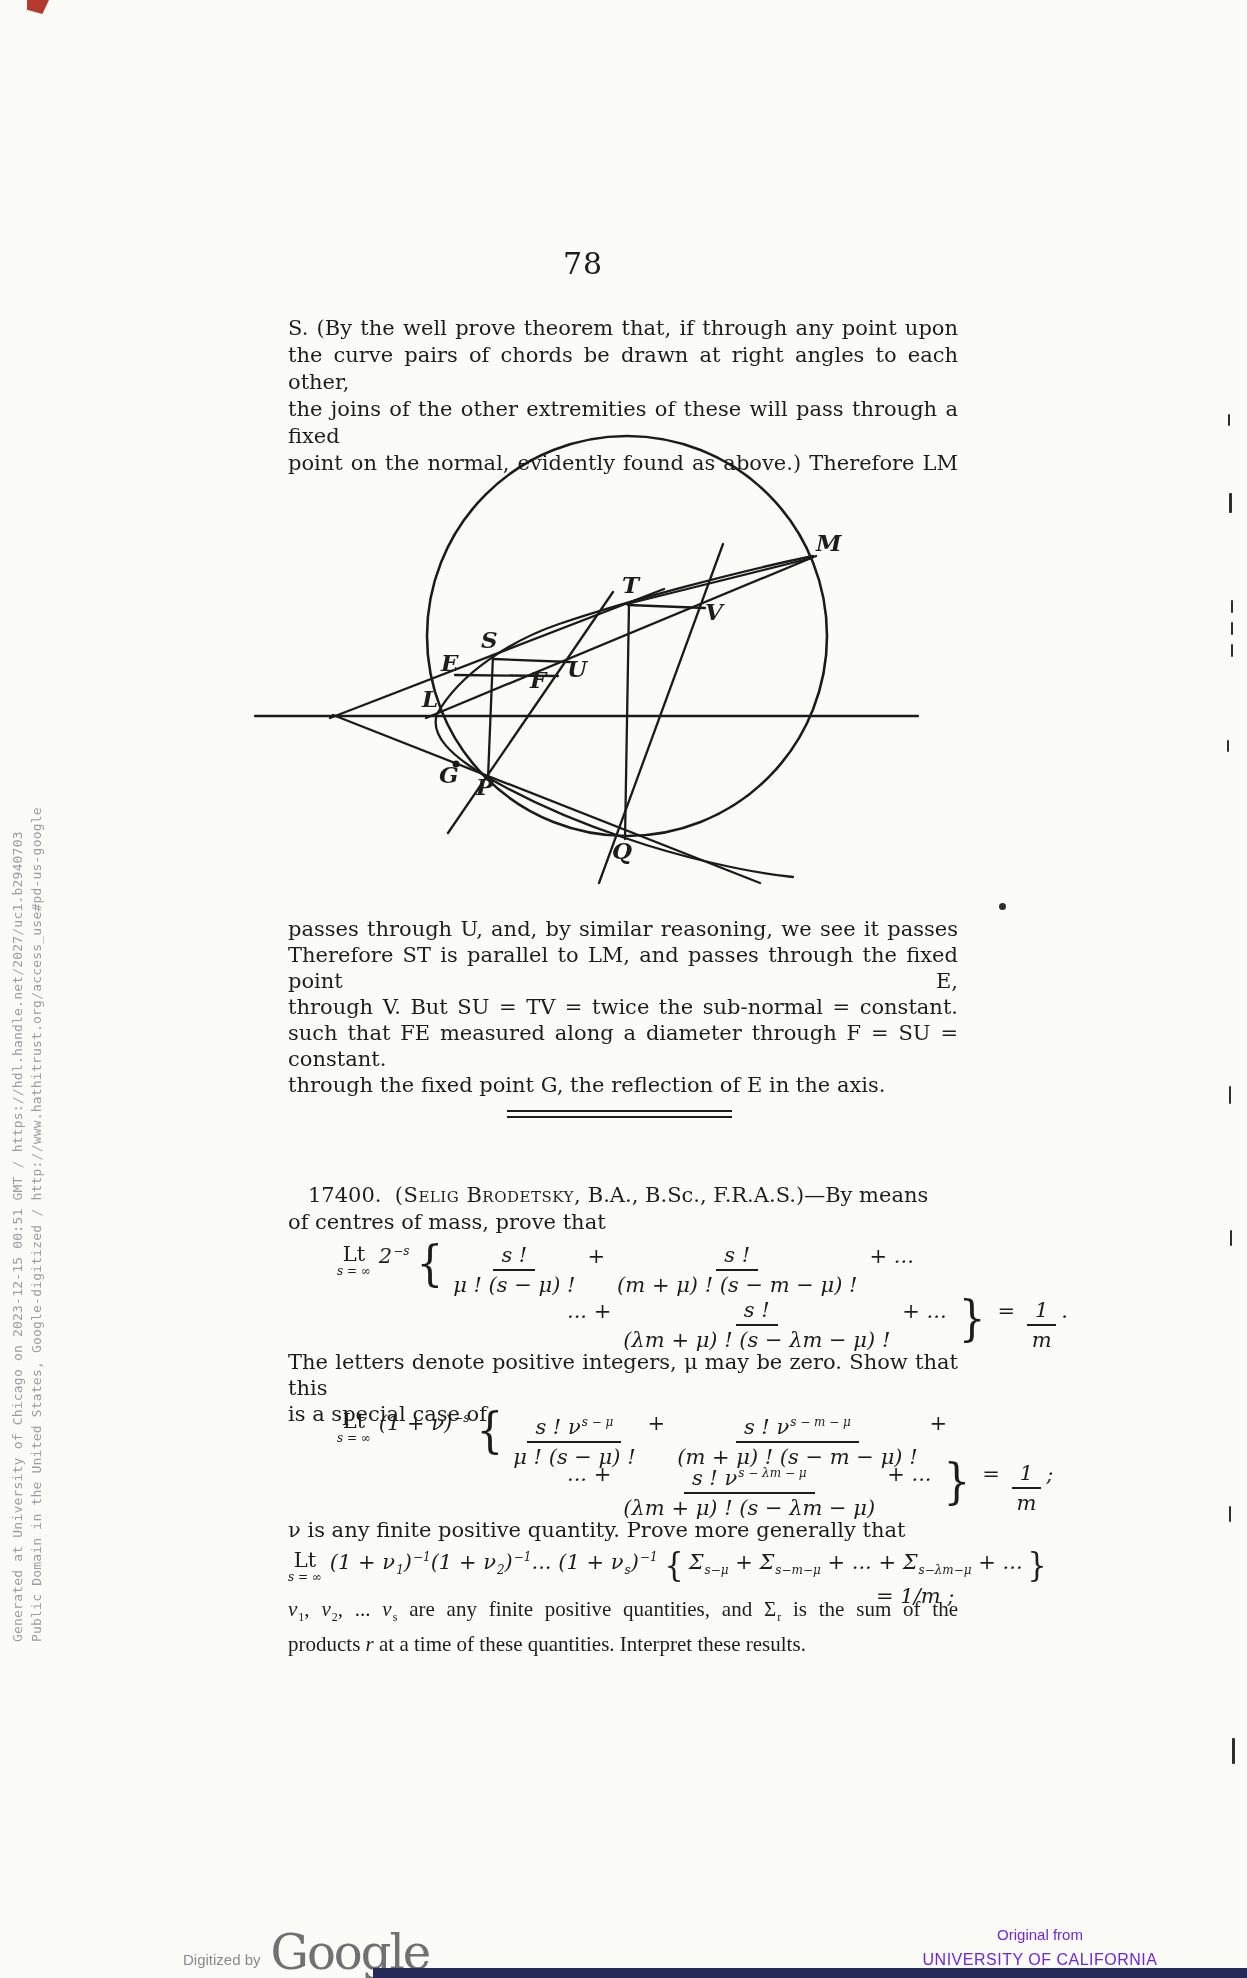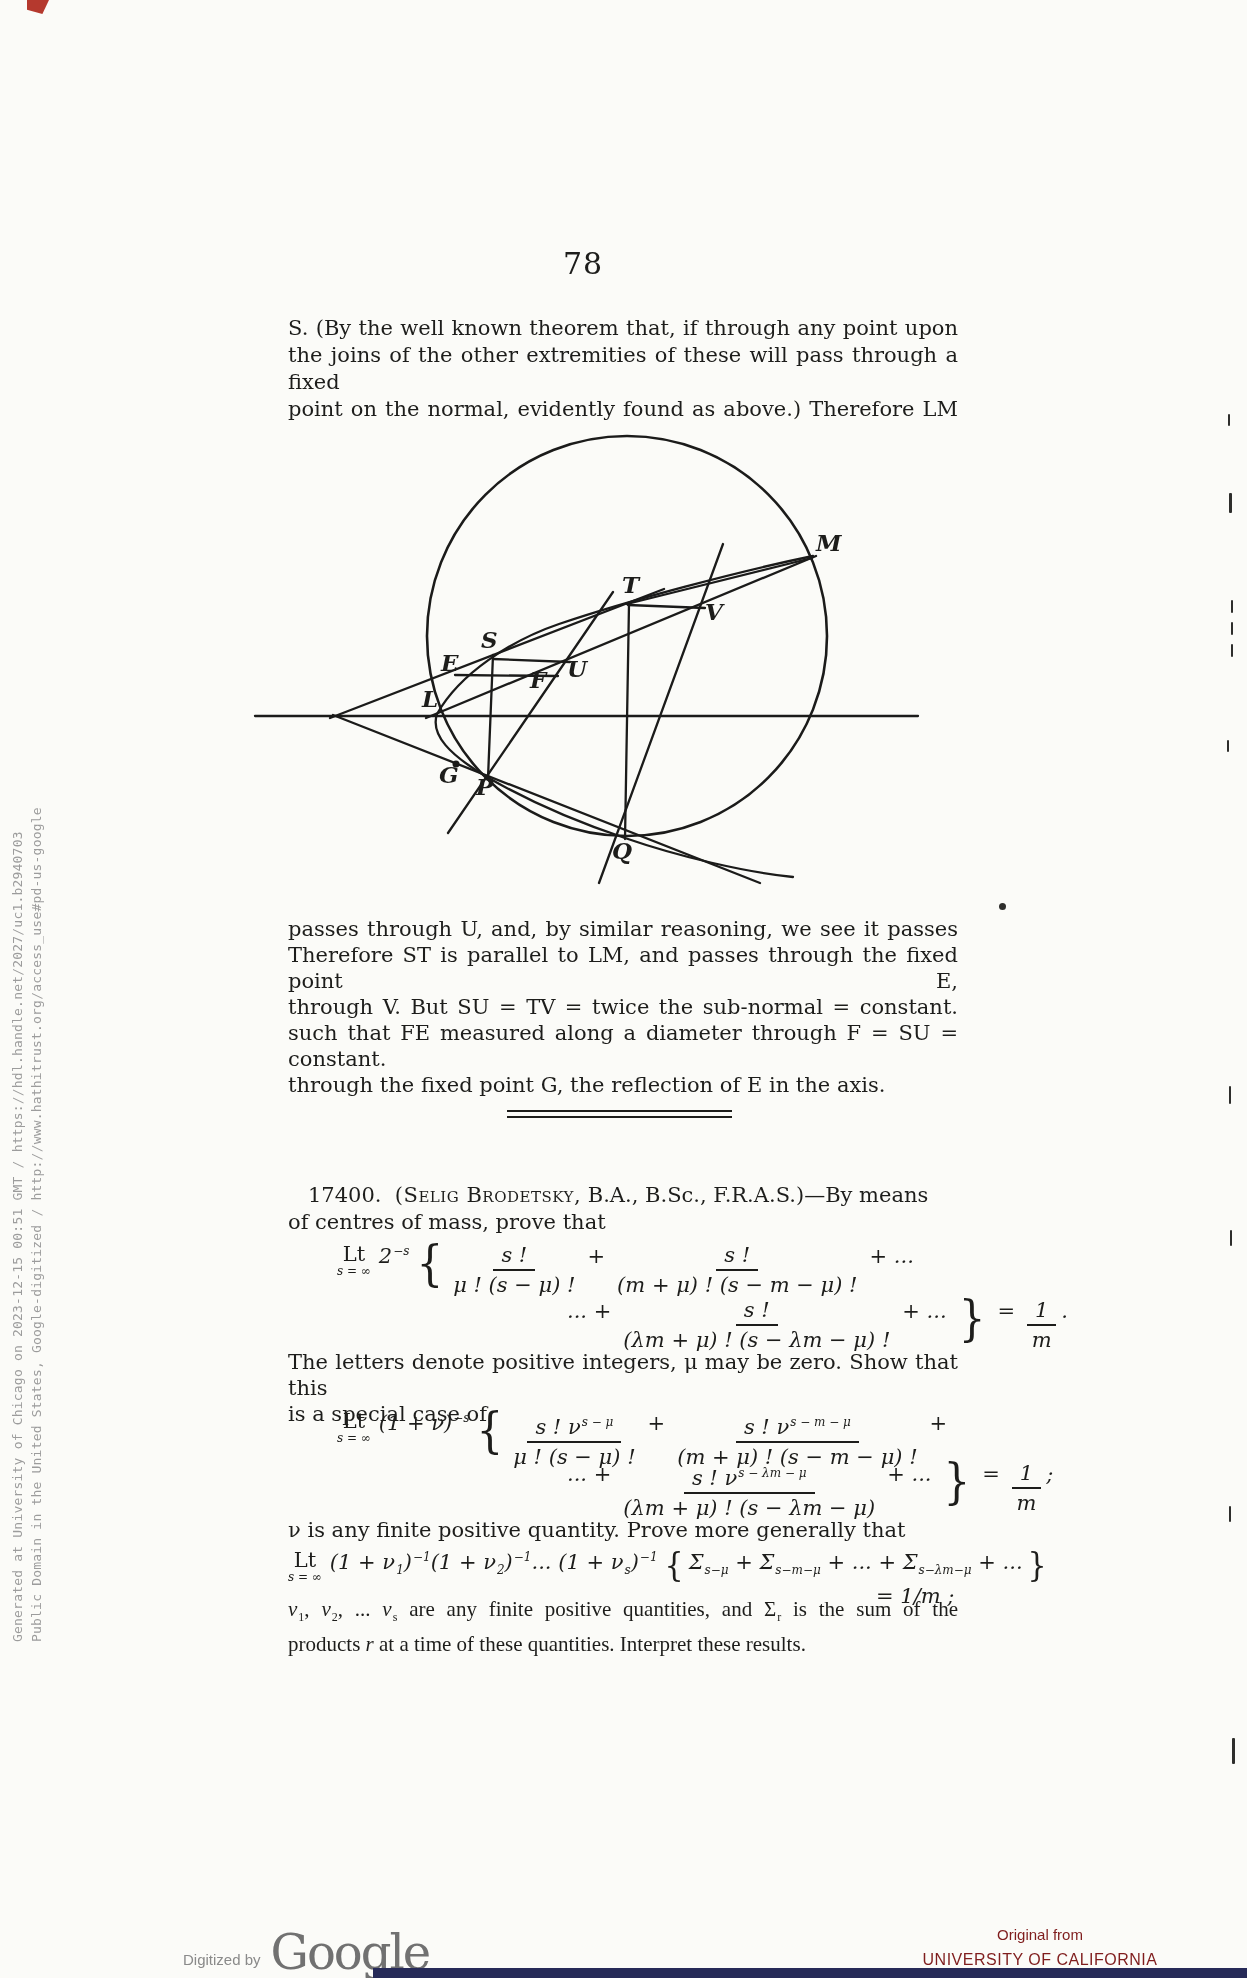--- a/index.html
+++ b/index.html
@@ -37,40 +37,41 @@
   .tok-it{font-style:italic;}
   
   .sidebar{position:absolute;left:8px;top:1642px;width:880px;transform:rotate(-90deg);
            transform-origin:0 0;font-family:"DejaVu Sans Mono",monospace;font-size:13px;
            line-height:19px;color:#9c9c9c;letter-spacing:0.2px;white-space:nowrap;}
   
   .foot-left{position:absolute;left:183px;top:1924px;display:flex;align-items:center;color:#8a8a8a;}
   .foot-digitized{font-family:"Liberation Sans",sans-serif;font-size:15px;margin-right:10px;margin-top:14px;}
   .foot-logo{font-family:"DejaVu Serif",serif;font-size:48px;color:#717171;letter-spacing:-2px;}
   .foot-right{position:absolute;left:860px;top:1926px;width:360px;text-align:center;
-              font-family:"Liberation Sans",sans-serif;color:#7f1d1d;}
+              font-family:"Liberation Sans",sans-serif;color:#6d28d9;}
   .foot-right .l1{font-size:15px;}
   .foot-right .l2{font-size:16px;margin-top:8px;letter-spacing:0.5px;}
   .bottom-bar{position:absolute;left:373px;top:1968px;width:874px;height:10px;background:#262a58;}
   .corner-mark{position:absolute;left:27px;top:0;width:22px;height:14px;background:#b5392e;
                clip-path:polygon(0 0,100% 0,70% 100%,0 70%);}
   .artifact{position:absolute;background:#2e2e2c;border-radius:1px;}
   .dot{position:absolute;width:7px;height:7px;border-radius:50%;background:#2e2e2c;}
 </style>
 </head>
 <body>
 
 <div class="page">
 
   <div class="corner-mark"></div>
 
   <div class="pgnum">78</div>
 
   <div class="para" style="top:315px;">
-    <div class="ln just">S.  (By the well known theorem that, if through any point upon</div>
+    <div class="ln just">S.  (By the well prove theorem that, if through any point upon</div>
+    <div class="ln just">the curve pairs of chords be drawn at right angles to each other,</div>
     <div class="ln just">the joins of the other extremities of these will pass through a fixed</div>
     <div class="ln just">point on the normal, evidently found as above.)  Therefore LM</div>
   </div>
 
   <div class="figure">
     <svg width="680" height="460" viewBox="0 0 680 460">
       <g stroke="#1b1b1a" stroke-width="2.3" fill="none" stroke-linecap="round">
         <circle cx="377" cy="211" r="200" stroke-width="2.6"></circle>
         <line x1="5" y1="291" x2="668" y2="291"></line>
         <line x1="80" y1="293" x2="414" y2="164"></line>

